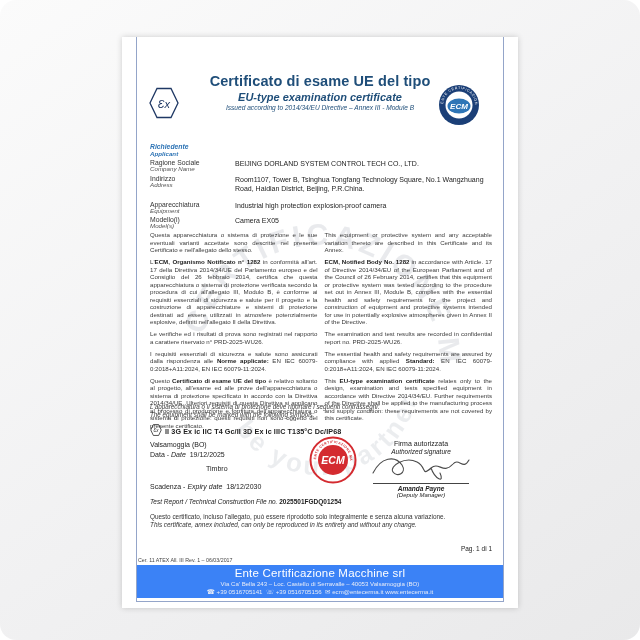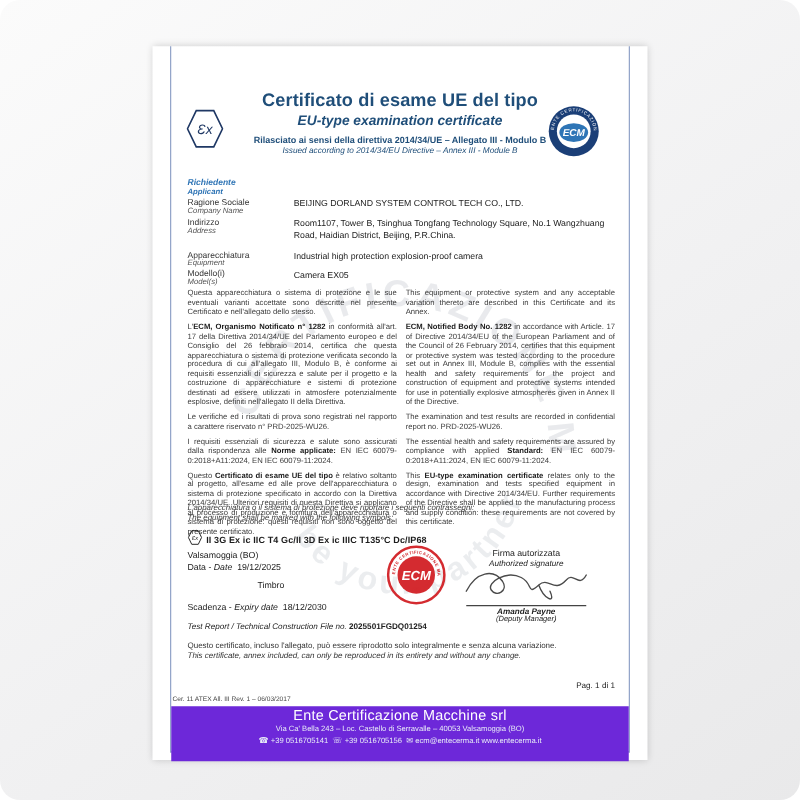--- a/index.html
+++ b/index.html
@@ -57,21 +57,21 @@
     margin:-6px 8px 0 8px;padding-top:1px;}
   .sigrole{font-size:6px;font-style:italic;}
   .expiry{position:absolute;top:446px;left:28px;font-size:7px;color:#222;}
   .treport{position:absolute;top:461px;left:28px;font-size:6.5px;color:#222;font-style:italic;}
   .treport b{font-style:normal;}
   .repro{position:absolute;top:476px;left:28px;right:26px;font-size:6.4px;color:#333;}
   .repro .en{font-style:italic;margin-top:1px;}
   .pagenum{position:absolute;top:508px;right:26px;font-size:6.5px;color:#222;}
   .docref{position:absolute;top:520px;left:16px;font-size:5.3px;color:#444;}
   
-  .fbar{position:absolute;top:528px;left:15px;right:15px;height:44px;background:#6d28d9;
+  .fbar{position:absolute;top:528px;left:15px;right:15px;height:33px;background:#3b82f6;
     color:#fff;text-align:center;padding-top:2px;}
   .fco{font-size:11.5px;letter-spacing:.2px;}
   .faddr{font-size:6.1px;margin-top:1px;color:#e8ecf7;}
   .fcontact{font-size:6.1px;margin-top:1px;color:#e8ecf7;}
   .fcontact .ic{font-size:6.5px;}
   svg text{font-family:"Liberation Sans",sans-serif;}
 </style>
 </head>
 <body>
 
@@ -106,21 +106,20 @@
       <text fill="#ffffff" font-size="3.6" letter-spacing=".6">
         <textPath href="#logoArc" startOffset="2%">ENTE CERTIFICAZIONE MACCHINE</textPath>
       </text>
       <ellipse cx="21" cy="22" rx="11.5" ry="7.5" fill="#2E75B6"></ellipse>
       <text x="21" y="25" text-anchor="middle" font-size="8" font-weight="bold" font-style="italic" fill="#ffffff">ECM</text>
     </svg>
 
     <div class="hdr">
       <div class="hdr-title">Certificato di esame UE del tipo</div>
       <div class="hdr-sub">EU-type examination certificate</div>
-      <div class="hdr-iss1">Rilasciato ai sensi della direttiva 2014/34/UE – Allegato III - Modulo B</div>
       <div class="hdr-iss2">Issued according to 2014/34/EU Directive – Annex III - Module B</div>
     </div>
 
     <div class="applicant">
       <div class="sec-lbl sec-it">Richiedente</div>
       <div class="sec-lbl sec-en">Applicant</div>
 
       <div class="app-row">
         <div>
           <div class="lbl-it">Ragione Sociale</div>

